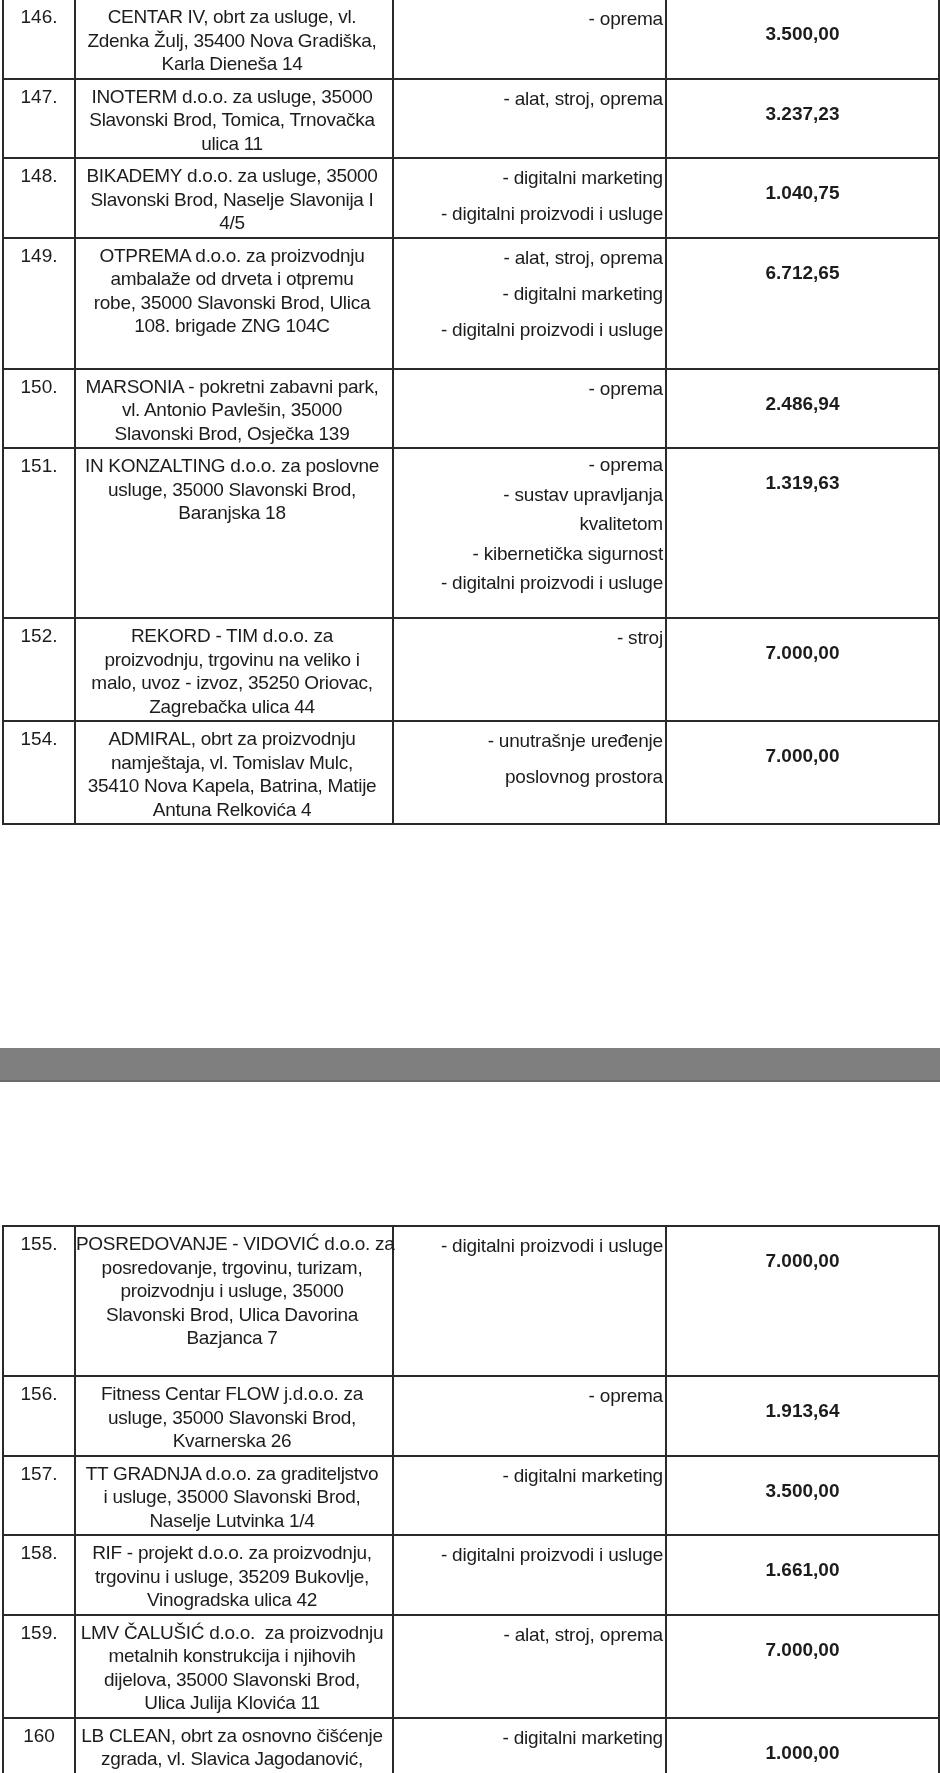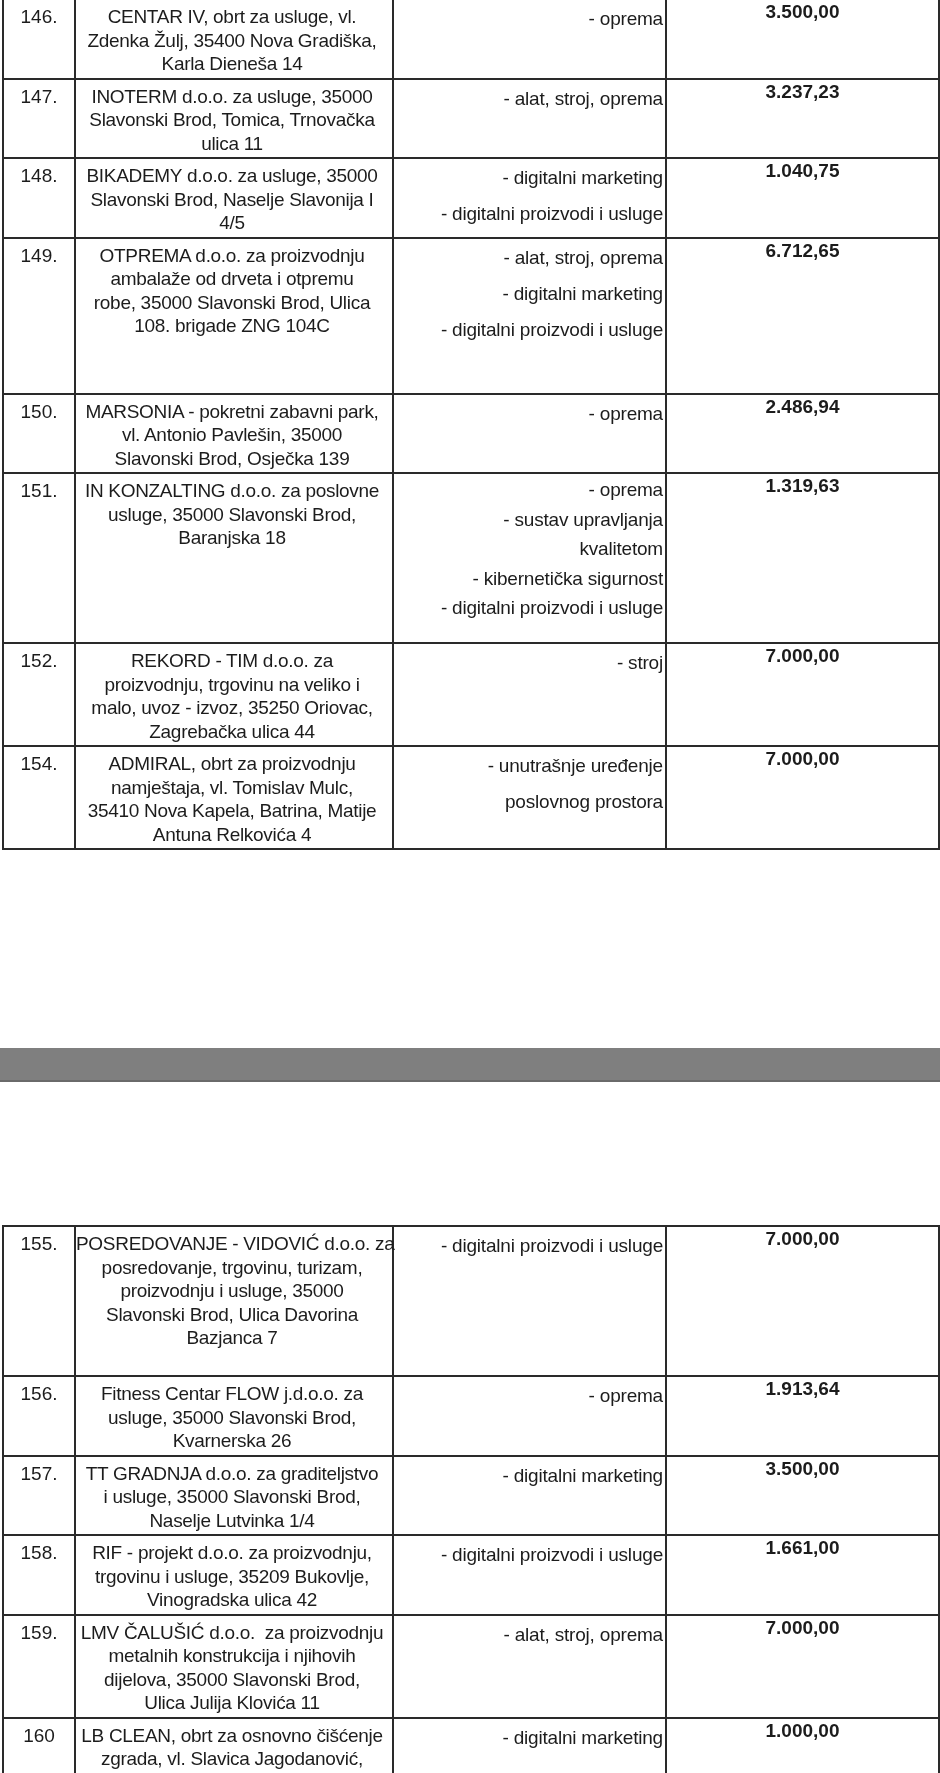--- a/index.html
+++ b/index.html
@@ -40,21 +40,21 @@
   .co-line { line-height: 23.5px; white-space: pre; letter-spacing: -0.3px; }
   td.items {
     padding: 1px 2px 2px 9px;
     text-align: right;
   }
   .item-line { line-height: 36px; white-space: pre; letter-spacing: -0.2px; }
   td.items.compact .item-line { line-height: 29.5px; }
   td.amount {
     text-align: center;
     font-weight: bold;
-    padding-top: 0;
+    padding-top: 22px;
     line-height: 23px;
   }
 
   .page-separator {
     position: absolute;
     left: 0; top: 1048px;
     width: 940px; height: 34px;
     border-bottom: 2px solid #6a6a6a;
   }
 </style>
@@ -101,21 +101,21 @@
             <div class="co-line">BIKADEMY d.o.o. za usluge, 35000</div>
             <div class="co-line">Slavonski Brod, Naselje Slavonija I</div>
             <div class="co-line">4/5</div>
           </td>
           <td class="items">
             <div class="item-line">- digitalni marketing</div>
             <div class="item-line">- digitalni proizvodi i usluge</div>
           </td>
           <td class="amount">1.040,75</td>
         </tr>
-        <tr style="height: 156px;">
+        <tr style="height: 131px;">
           <td class="num">149.</td>
           <td class="company">
             <div class="co-line">OTPREMA d.o.o. za proizvodnju</div>
             <div class="co-line">ambalaže od drveta i otpremu</div>
             <div class="co-line">robe, 35000 Slavonski Brod, Ulica</div>
             <div class="co-line">108. brigade ZNG 104C</div>
           </td>
           <td class="items">
             <div class="item-line">- alat, stroj, oprema</div>
             <div class="item-line">- digitalni marketing</div>

